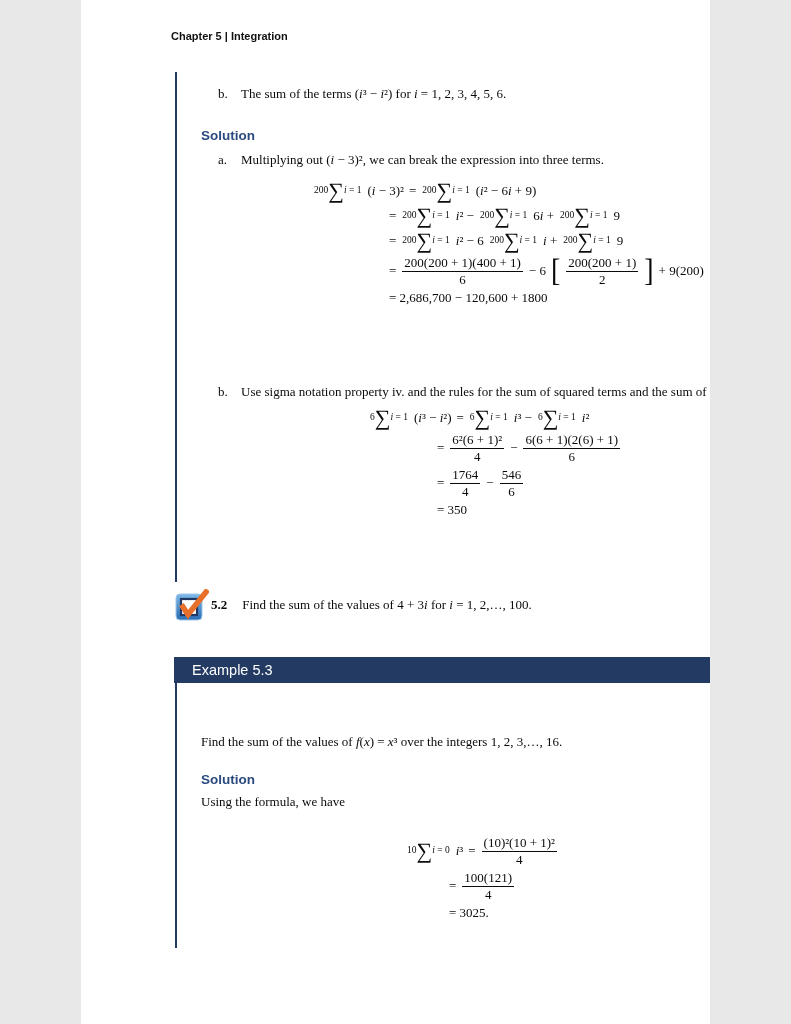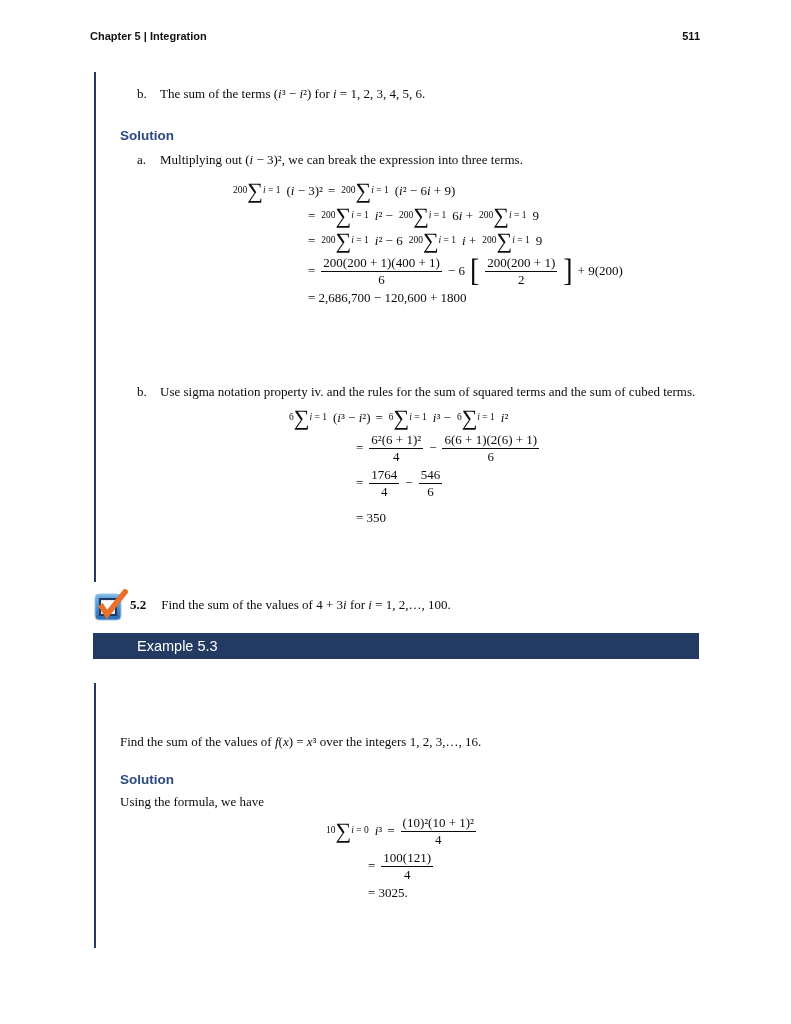--- a/index.html
+++ b/index.html
@@ -1,16 +1,16 @@
 <!DOCTYPE html>
 <html style="--accent: #233a63; --heading: #2b4a80;"><head>
 <meta charset="utf-8">
 <style>
   html,body{margin:0;padding:0;background:#e8e8e8;}
-  .page{position:relative;width:791px;height:1024px;background:#fff;margin:0 auto;
+  .page{position:relative;width:629px;height:1024px;background:#fff;margin:0 auto;
         font-family:"Liberation Serif",serif;font-size:13px;color:#0a0a0a;overflow:hidden;}
   .hdr{position:absolute;top:30px;left:90px;width:610px;display:flex;justify-content:space-between;
        font-family:"Liberation Sans",sans-serif;font-size:11px;font-weight:bold;color:#111;}
   .rule{position:absolute;width:2px;background:var(--accent,#233a63);}
   #rule1{left:94px;top:72px;height:510px;}
   #rule2{left:94px;top:683px;height:265px;}
 
   .para{position:absolute;white-space:nowrap;}
   .item{position:absolute;display:flex;white-space:nowrap;}
   .item .marker{width:23px;flex:none;}
@@ -25,23 +25,23 @@
   .frac{display:inline-flex;flex-direction:column;align-items:center;line-height:1.2;margin:0 1px;}
   .frac .num{padding:0 2px;border-bottom:1px solid #0a0a0a;}
   .frac .den{padding:0 2px;}
   .bigbrk{font-size:28px;line-height:0;transform:scaleY(1.15);font-family:"Liberation Serif",serif;}
   i{font-style:italic;}
 
   .checkrow{position:absolute;left:130px;top:597px;display:flex;gap:15px;white-space:nowrap;}
   .checknum{font-weight:bold;}
   .checkicon{position:absolute;left:94px;top:589px;width:34px;height:32px;}
 
-  .banner{position:absolute;left:93px;top:633px;width:606px;height:26px;
+  .banner{position:absolute;left:93px;top:657px;width:606px;height:26px;
           background:var(--accent,#233a63);color:#fff;font-family:"Liberation Sans",sans-serif;
-          font-size:14.5px;display:flex;align-items:center;padding-left:44px;box-sizing:border-box;}
+          font-size:14.5px;display:flex;align-items:center;padding-left:18px;box-sizing:border-box;}
   .extitle{position:absolute;left:120px;top:696px;font-family:"Liberation Sans",sans-serif;
            font-weight:bold;font-size:13.5px;color:var(--heading,#2b4a80);}
 </style>
 </head>
 <body>
 
 <div class="page">
 
   <div class="hdr">
     <span>Chapter 5 | Integration</span>
@@ -184,21 +184,21 @@
         <span class="frac">
           <span class="num">1764</span>
           <span class="den">4</span>
         </span>
         <span>−</span>
         <span class="frac">
           <span class="num">546</span>
           <span class="den">6</span>
         </span>
       </div>
-      <div class="eqline" style="margin-left: 356px; margin-top: 8px;">
+      <div class="eqline" style="margin-left: 356px;">
         <span>= 350</span>
       </div>
     </div>
 
   <svg class="checkicon" viewBox="0 0 34 32">
     <defs>
       <linearGradient id="g1" x1="0" y1="0" x2="0" y2="1">
         <stop offset="0" stop-color="#7db9e8"></stop>
           <stop offset="1" stop-color="#2a6db5"></stop>
       </linearGradient>
@@ -220,21 +220,21 @@
   <div id="rule2" class="rule"></div>
 
 
   <div class="para" style="left:120px;top:734px;"><span>Find the sum of the values of </span><span><i>f</i>(<i>x</i>) = <i>x</i>³</span><span> over the integers </span><span>1, 2, 3,…, 16.</span></div>
 
   <div class="sol" style="left:120px;top:772px;">Solution</div>
 
   <div class="para" style="left:120px;top:794px;">Using the formula, we have</div>
 
   <div class="eqblock" style="top:815px;">
-      <div class="eqline" style="margin-left: 325px;">
+      <div class="eqline" style="margin-left: 325px; margin-top: 20px;">
         <span class="sum">
           <span class="lim">10</span>
           <span class="sig">∑</span>
           <span class="lim"><i>i</i> = 0</span>
         </span>
         <span><i>i</i>³</span>
         <span>=</span>
         <span class="frac">
           <span class="num">(10)²(10 + 1)²</span>
           <span class="den">4</span>

